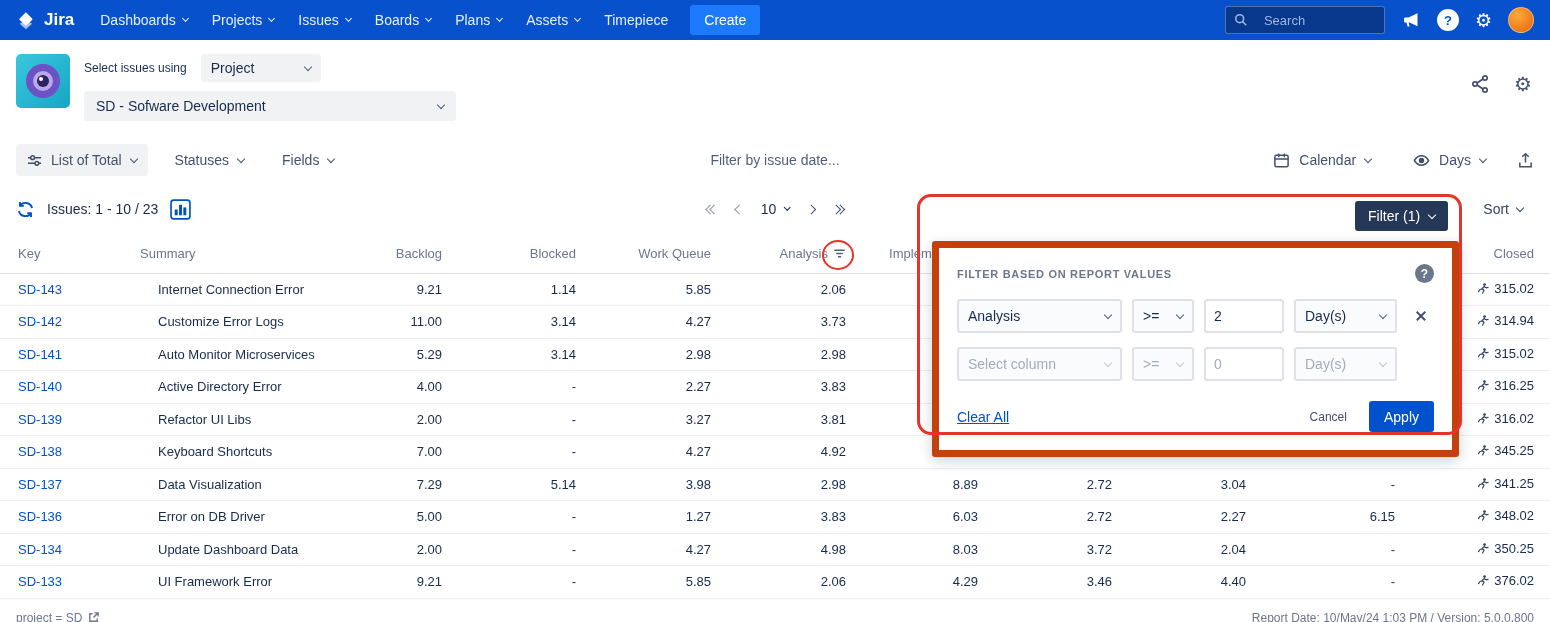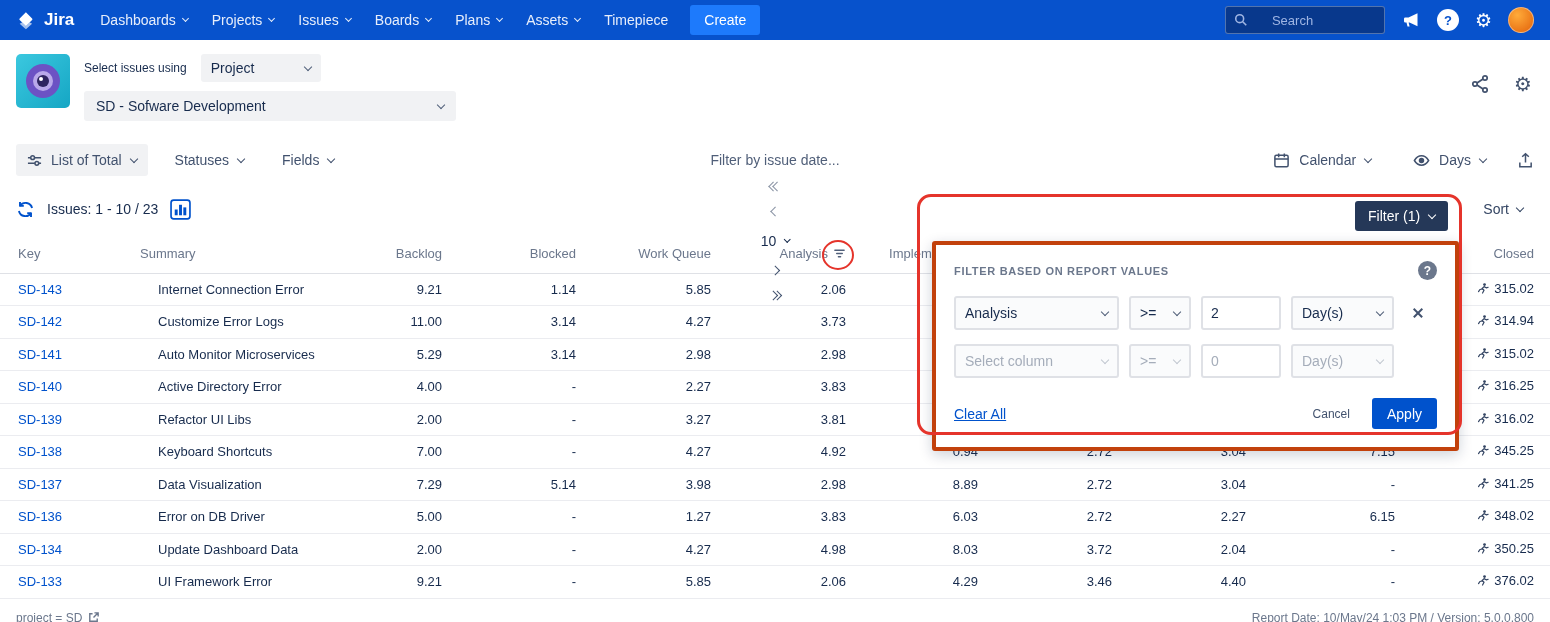--- a/index.html
+++ b/index.html
@@ -13,21 +13,21 @@
   .chev.sm { width:5px; height:5px; }
 
   
   .topnav { height:40px; background:#0752CC; display:flex; align-items:center; padding:0 16px; }
   .brand { display:flex; align-items:center; gap:7px; color:#fff; font-size:17px; font-weight:700; margin-right:26px;justify-content:center; }
   #nav-items { display:flex; align-items:center; gap:24px; }
   .nav-item { display:flex; align-items:center; gap:7px; color:#E7EEFB; font-size:14px; font-weight:500; cursor:pointer; white-space:nowrap; }
   .create-btn { margin-left:22px; background:#1D7AFC; color:#fff; border:none; border-radius:3px;
     height:30px; padding:0 14px; font-size:14px; font-weight:500; cursor:pointer; font-family:inherit; }
   .nav-right { margin-left:auto; display:flex; align-items:center; gap:16px; }
-  .searchbox { display:flex; align-items:center; gap:24px; width:160px; height:28px; border-radius:3px;
+  .searchbox { display:flex; align-items:center; gap:16px; width:160px; height:28px; border-radius:3px;
     background:#08388C; border:1px solid rgba(255,255,255,0.3); padding:0 8px; }
   .searchbox input { flex:1; background:transparent; border:none; outline:none; color:#fff; font-size:13px; font-family:inherit; width:100px; }
   .searchbox input::placeholder { color:#9FB5E3; }
   .help-circle { width:22px; height:22px; border-radius:50%; background:#fff; color:#0752CC;
     display:flex; align-items:center; justify-content:center; font-size:13px; font-weight:700; cursor:pointer; }
   .gear-nav { color:#fff; font-size:19px; line-height:1; cursor:pointer; }
   .avatar { width:26px; height:26px; border-radius:50%; background:radial-gradient(circle at 35% 30%,#FFAB3A,#E2620A); 
     border:1px solid rgba(255,255,255,.4); cursor:pointer; }
 
   
@@ -56,21 +56,21 @@
   .tbtn.gray { background:#F1F2F4; }
   .date-filter { position:absolute; left:50%; transform:translateX(-50%); color:#505F79; font-size:14px; cursor:text; }
   .tb-right { margin-left:auto; display:flex; align-items:center; gap:20px; }
 
   
   .main { position:relative; }
   .issues-bar { position:relative; height:52px; display:flex; align-items:center; padding:0 16px; gap:12px; }
   .issues-label { font-size:14px; color:#172B4D; }
   .icon-btn { display:flex; align-items:center; cursor:pointer; }
   .pagination { position:absolute; left:50%; top:0; transform:translateX(-50%); height:52px;
-    display:flex; align-items:center; gap:18px;flex-direction:column; }
+    display:flex; align-items:center; gap:18px; }
   .pg { display:flex; align-items:center; cursor:pointer; color:#42526E; }
   .pg.dis { color:#8993A4; }
   .pg .chev { width:7px; height:7px; }
   .pg-dbl { display:flex; }
   .pg-dbl .chev + .chev { margin-left:-3px; }
   .page-size { display:flex; align-items:center; gap:8px; font-size:14px; color:#172B4D; cursor:pointer; }
   .sort-ctl { position:absolute; right:27px; top:0; height:52px; display:flex; align-items:center; gap:8px;
     color:#344563; font-size:14px; cursor:pointer; }
 
   
@@ -87,21 +87,21 @@
   .runner { display:inline-block; vertical-align:-2px; margin-right:5px; }
 
   
   .page-footer { display:flex; justify-content:space-between; align-items:center; padding:12px 16px 0; font-size:12px; color:#6B778C; }
   .footer-left { display:flex; align-items:center; gap:5px; }
 
   
   .filter-btn { position:absolute; left:1355px; top:18px; height:30px; background:#253858; color:#fff;
     border:none; border-radius:3px; display:flex; align-items:center; gap:9px; padding:0 13px;
     font-size:14px; font-family:inherit; cursor:pointer; z-index:21; }
-  .popup { position:absolute; left:932px; top:58px; width:527px; background:#fff; border:4px solid #c2410c;
+  .popup { position:absolute; left:932px; top:58px; width:527px; background:#fff; border:7px solid #c2410c;
     border-radius:3px; box-shadow:0 4px 14px rgba(9,30,66,.2); padding:16px 18px 18px; z-index:20; }
   .popup-head { display:flex; justify-content:space-between; align-items:center; margin-bottom:16px; }
   .popup-title { font-size:11px; font-weight:700; color:#6B778C; letter-spacing:.7px; }
   .popup-help { width:19px; height:19px; border-radius:50%; background:#6B778C; color:#fff; font-size:12px;
     font-weight:700; display:flex; align-items:center; justify-content:center; cursor:pointer; }
   .f-row { display:flex; align-items:center; gap:10px; margin-bottom:14px; }
   .fsel { height:34px; border:2px solid #DFE1E6; background:#FAFBFC; border-radius:3px; padding:0 9px;
     display:flex; align-items:center; justify-content:space-between; font-size:14px; color:#172B4D; cursor:pointer; }
   .fsel .chev { color:#505F79; }
   .fsel.col { width:165px; } .fsel.op { width:62px; } .fsel.unit { width:103px; }

